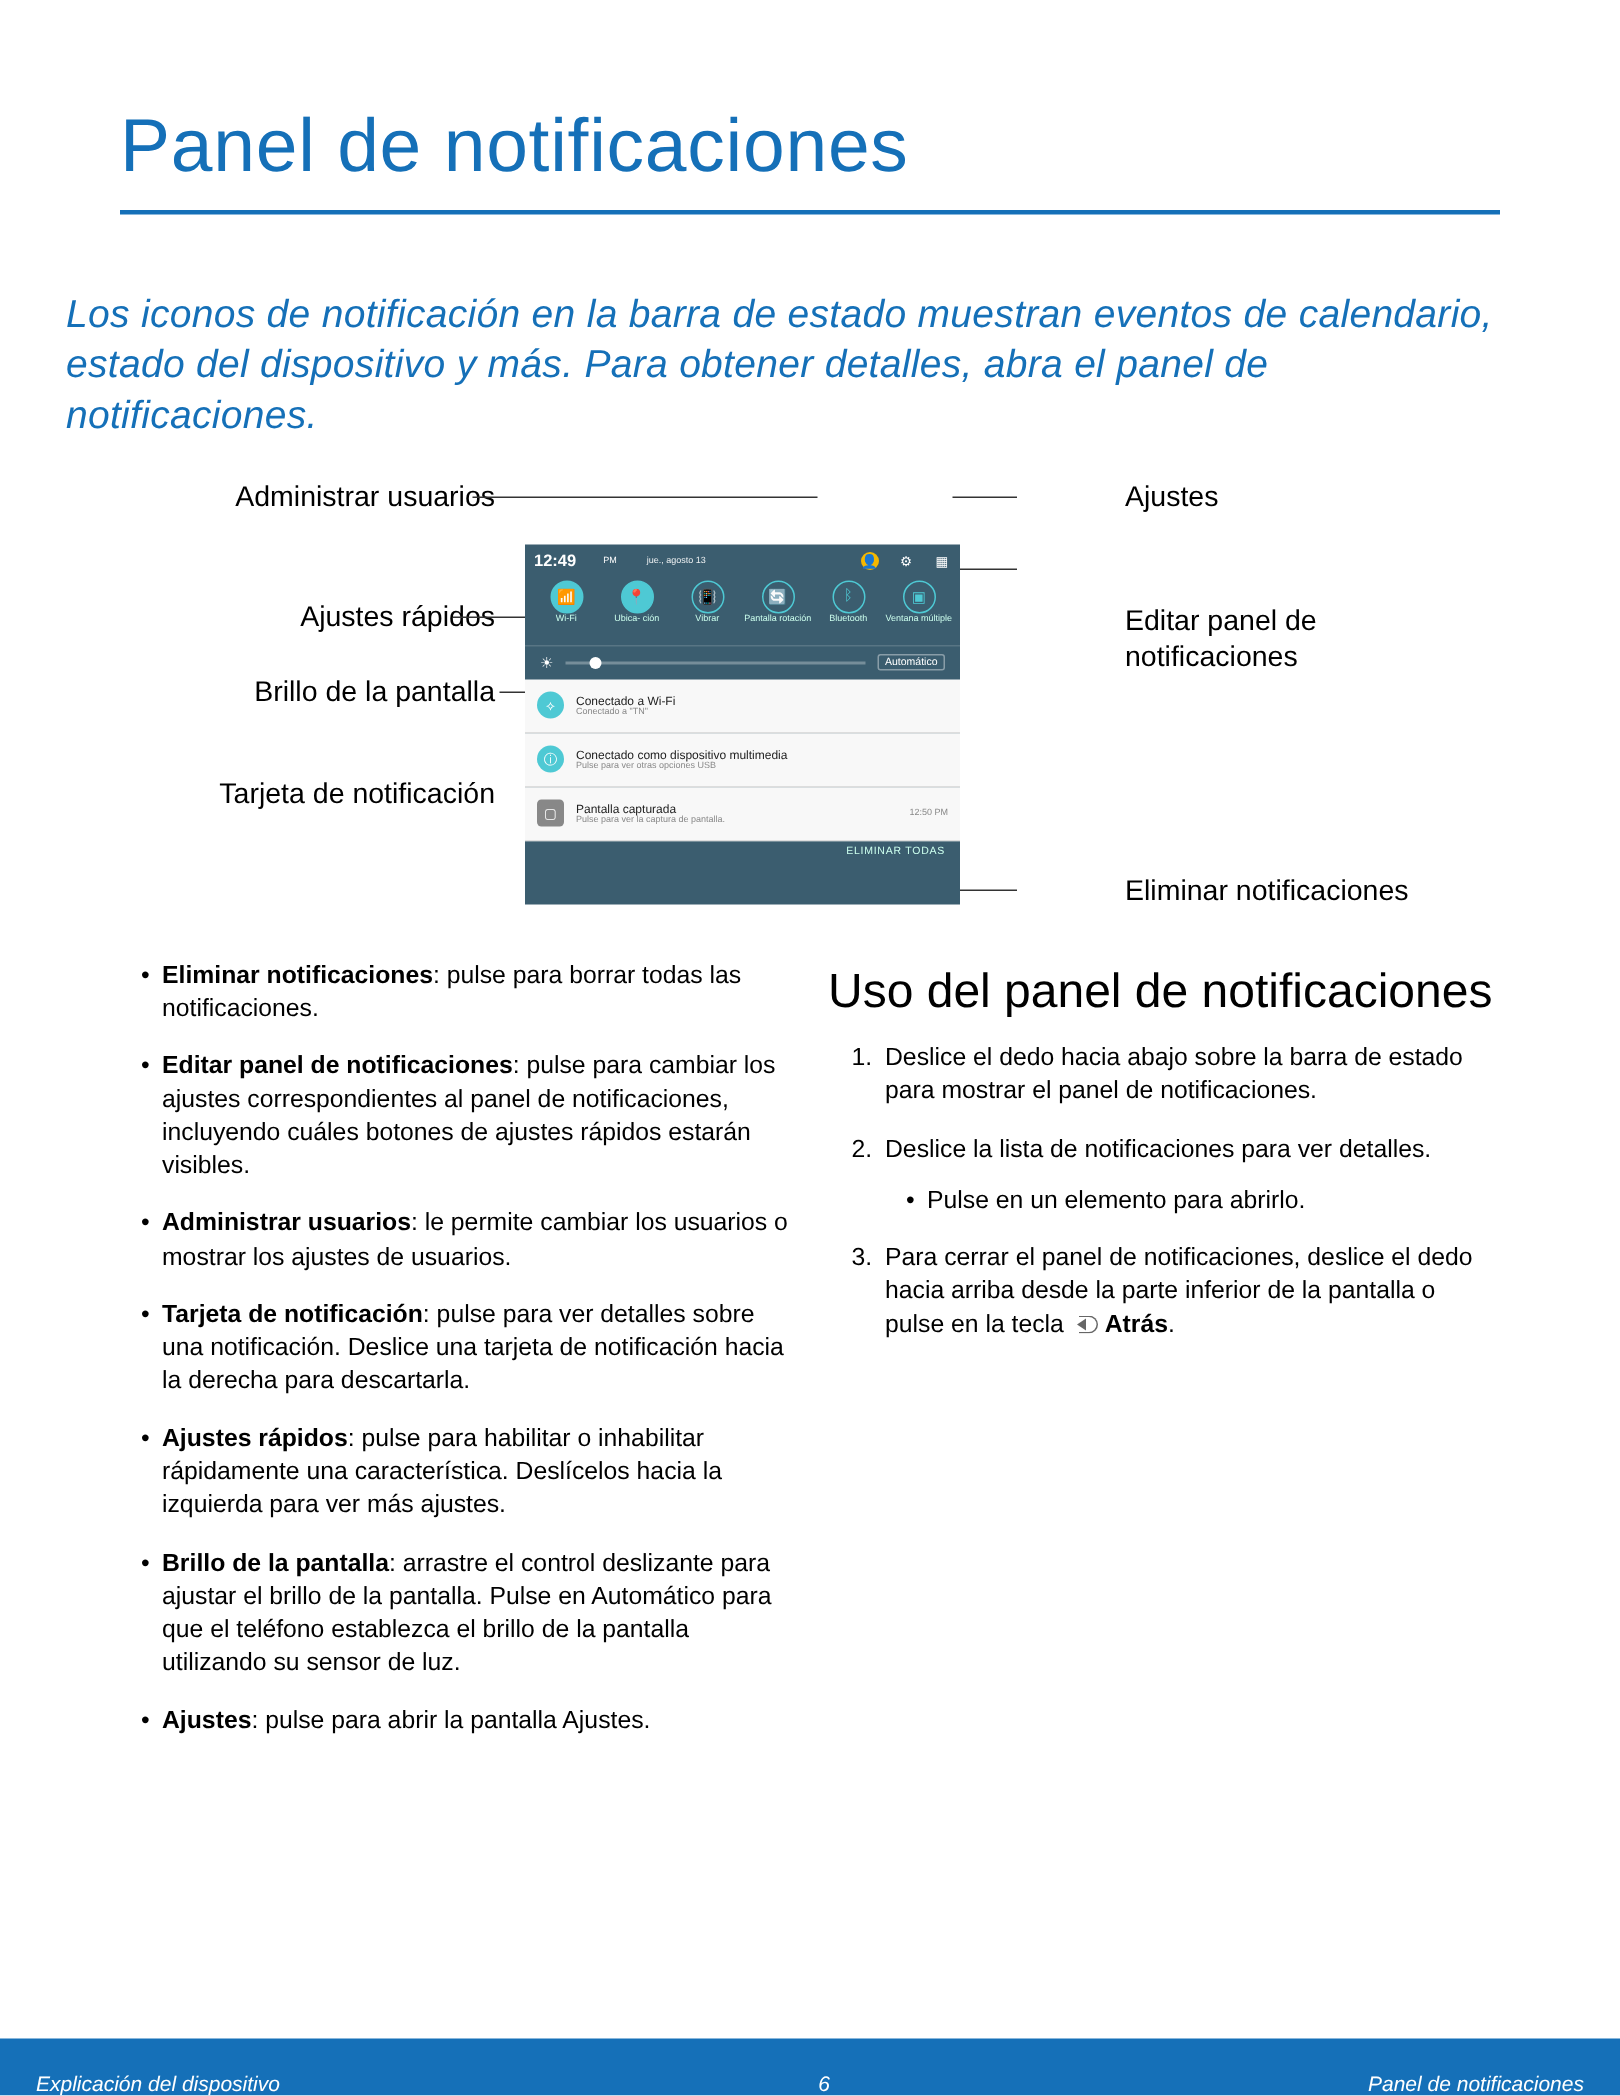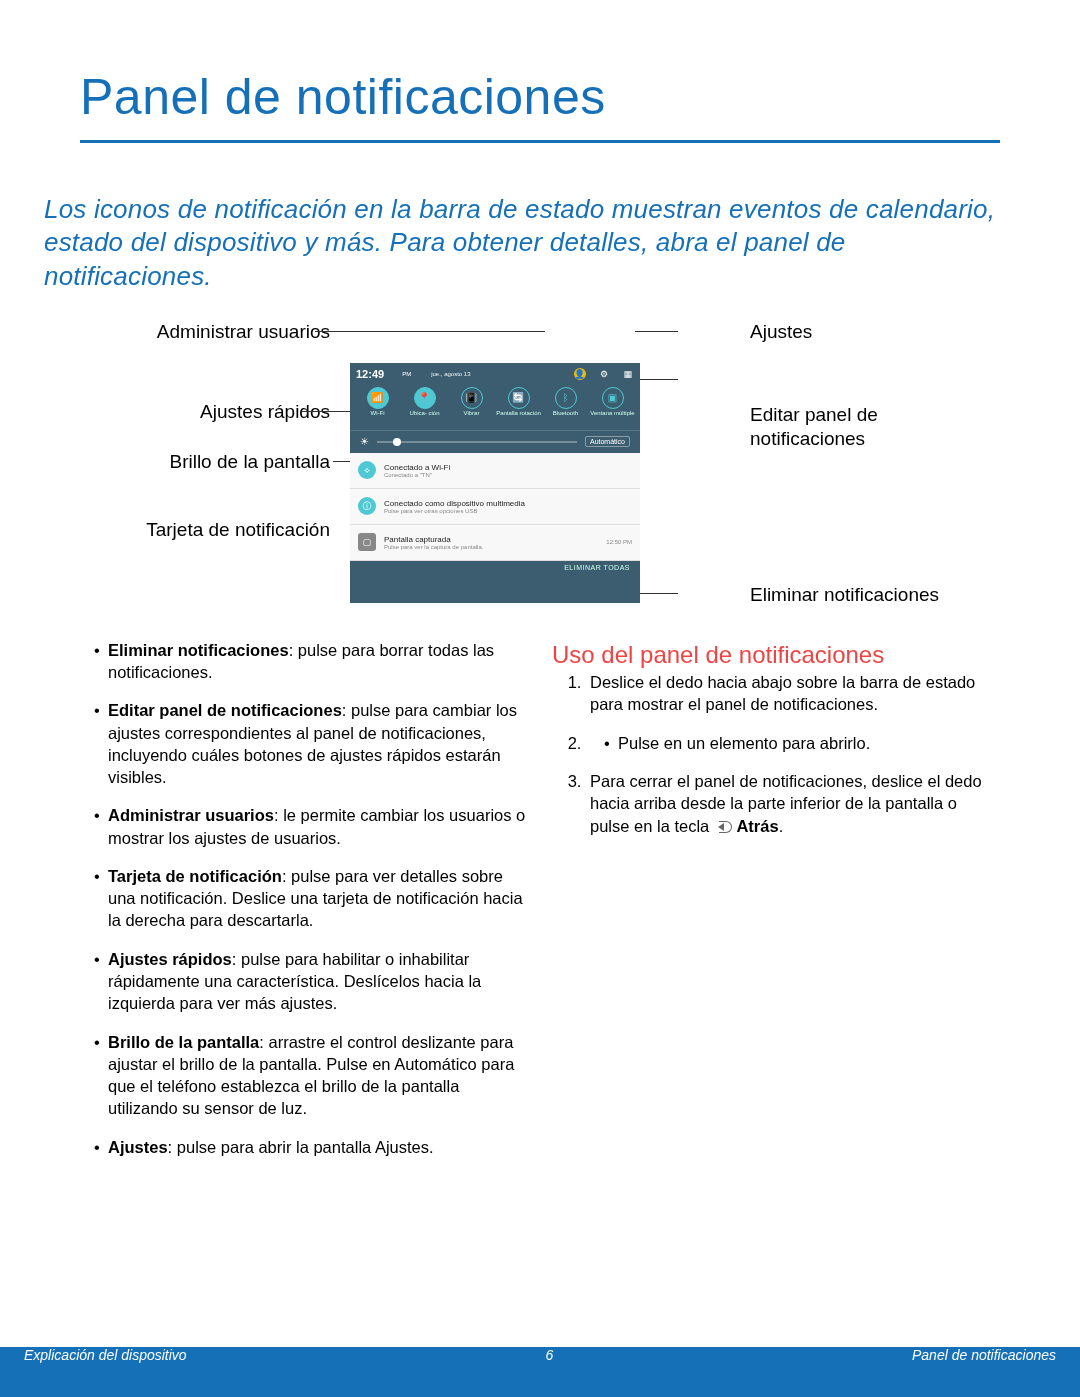--- a/index.html
+++ b/index.html
@@ -141,21 +141,21 @@
     gap: 24px;
   }
   .col { width: 50%; font-size: 16.5px; line-height: 1.35; }
   .col ul { list-style: none; padding-left: 14px; }
   .col ul > li { position: relative; padding-left: 14px; margin-bottom: 16px; }
   .col ul > li::before { content: "•"; position: absolute; left: 0; top: 0; }
   .col ol { list-style: decimal; padding-left: 34px; }
   .col ol > li { padding-left: 4px; margin-bottom: 16px; }
   .col ol ul { margin-top: 12px; }
   .col ol ul li { margin-bottom: 12px; }
-  .subhead { font-size: 24px; color: #ef4444; font-weight: 400; }
+  .subhead { font-size: 32px; color: #000000; margin-bottom: 12px; font-weight: 400; }
   .b { font-weight: bold; }
   .back-icon {
     display: inline-block;
     width: 18px; height: 14px;
     position: relative;
     vertical-align: middle;
   }
   .back-icon::before {
     content: "";
     position: absolute;
@@ -169,25 +169,25 @@
     content: "";
     position: absolute;
     left: 0; top: 3px;
     border: 4px solid transparent;
     border-right: 6px solid #666;
   }
 
   .footer {
     position: absolute;
     bottom: 0; left: 0; right: 0;
-    height: 50px;
+    height: 38px;
     background: #1570b8;
     color: #fff;
     display: flex;
-    align-items: flex-start;
+    align-items: flex-end;
     justify-content: space-between;
     padding: 0 24px;
     font-size: 14px;
     font-style: italic;
   }
 </style>
 </head>
 <body>
 
 <h1 class="page-title">Panel de notificaciones</h1>
@@ -298,20 +298,21 @@
       <li><span class="b">Ajustes rápidos</span><span>: pulse para habilitar o inhabilitar rápidamente una característica. Deslícelos hacia la izquierda para ver más ajustes.</span></li>
       <li><span class="b">Brillo de la pantalla</span><span>: arrastre el control deslizante para ajustar el brillo de la pantalla. Pulse en Automático para que el teléfono establezca el brillo de la pantalla utilizando su sensor de luz.</span></li>
       <li><span class="b">Ajustes</span><span>: pulse para abrir la pantalla Ajustes.</span></li>
     </ul>
   </div>
   <div class="col">
     <h2 class="subhead">Uso del panel de notificaciones</h2>
     <ol>
       <li>Deslice el dedo hacia abajo sobre la barra de estado para mostrar el panel de notificaciones.</li>
       <li>
+        <span>Deslice la lista de notificaciones para ver detalles.</span>
         <ul>
           <li>Pulse en un elemento para abrirlo.</li>
         </ul>
       </li>
       <li>
         <span>Para cerrar el panel de notificaciones, deslice el dedo hacia arriba desde la parte inferior de la pantalla o pulse en la tecla </span>
         <span class="back-icon"></span>
         <span class="b">Atrás</span>.
       </li>
     </ol>

